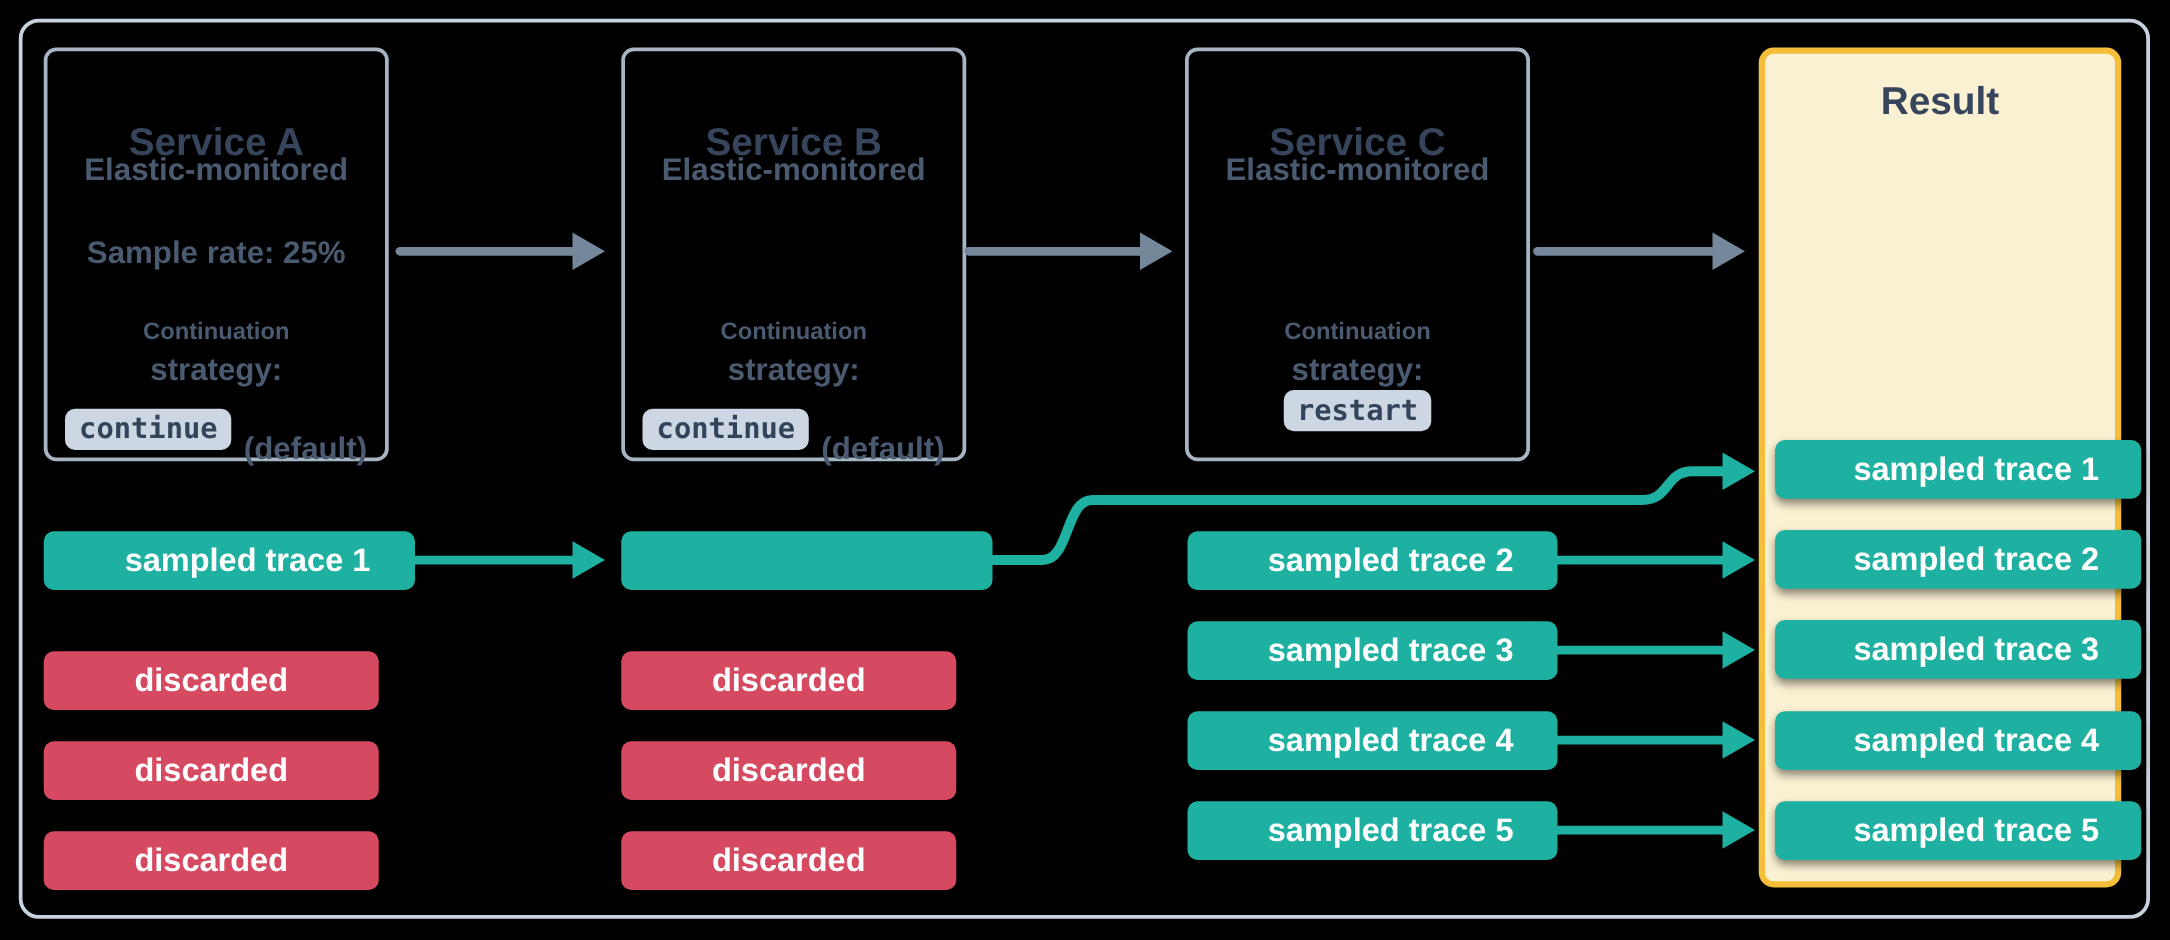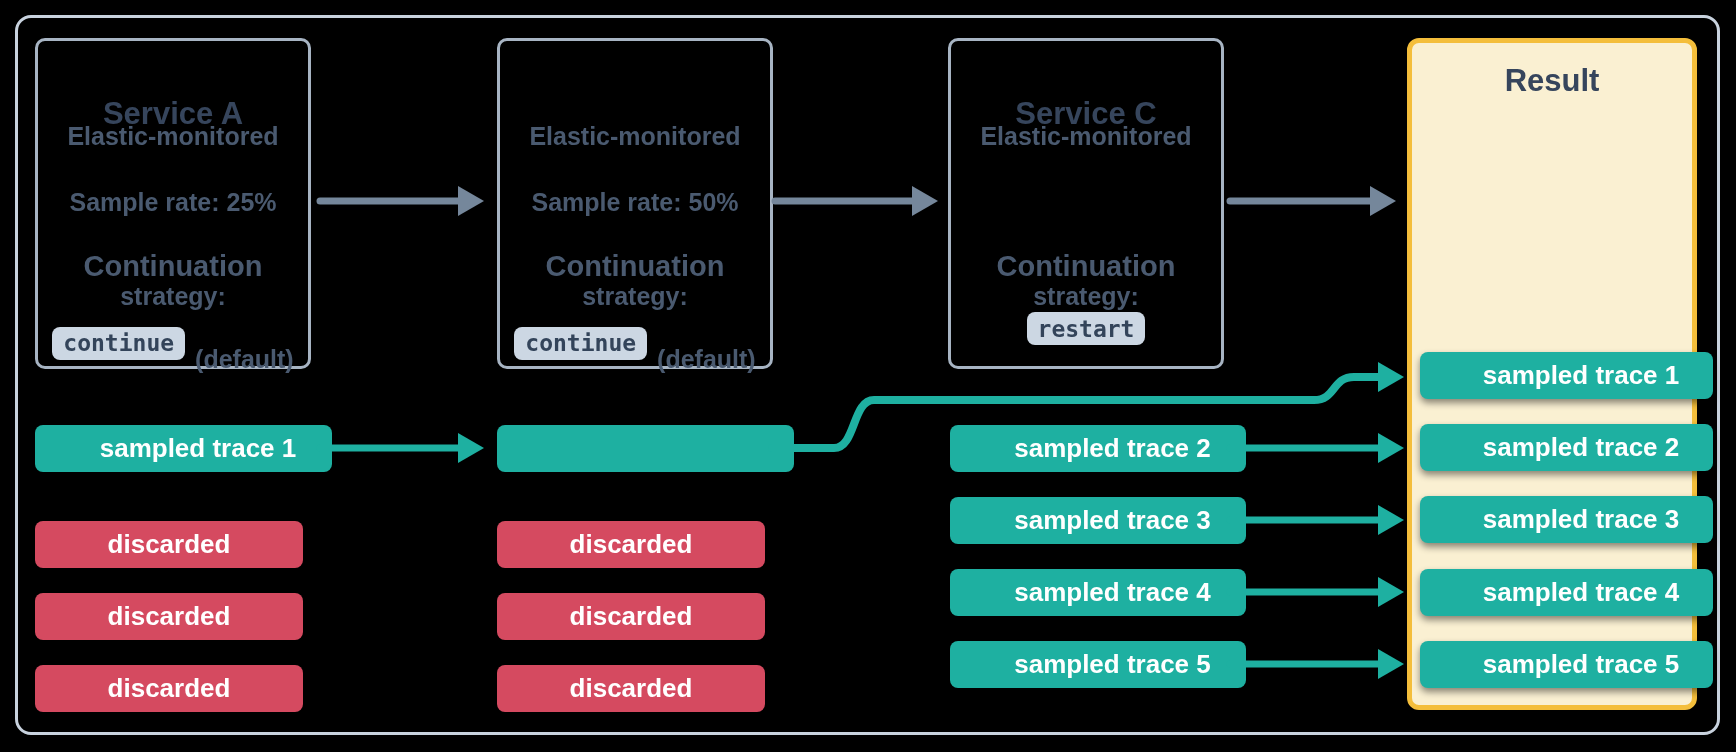--- a/index.html
+++ b/index.html
@@ -7,21 +7,21 @@
           font-family:"Liberation Sans", sans-serif;}
   .frame{position:absolute;left:15px;top:15px;width:1699px;height:714px;
          border:3px solid var(--frame);border-radius:16px;}
   
   .sbox{position:absolute;top:38px;width:270px;height:325px;border:3px solid var(--border);
         border-radius:10px;box-shadow:0 4px 8px rgba(0,0,0,0.35);}
   .sbox .line{position:absolute;left:0;right:0;text-align:center;}
   .sb-title{top:27px;font-size:31px;font-weight:800;line-height:36px;color:var(--title);margin-top:28px;}
   .sb-mon{top:81px;font-size:25px;font-weight:600;line-height:28px;color:var(--body);}
   .sb-rate{top:147px;font-size:25px;font-weight:600;line-height:28px;color:var(--body);}
-  .sb-cont1{top:210px;font-size:29px;font-weight:600;line-height:30px;color:var(--body);}
+  .sb-cont1{top:210px;font-size:19px;font-weight:600;line-height:30px;color:var(--body);}
   .sb-cont2{top:240px;font-size:25px;font-weight:600;line-height:30px;color:var(--body);}
   .sb-badge-row{position:absolute;top:271px;left:0;right:0;display:flex;align-items:center;
                 justify-content:center;gap:10px;}
   .badge{height:33px;padding:0 11px;background:var(--badge);border-radius:8px;
          font-family:"DejaVu Sans Mono", monospace;font-size:23px;font-weight:600;
          color:var(--badgeText);display:flex;align-items:center;text-align:center;}
   .suffix{font-size:25px;font-weight:600;color:var(--body);margin-top:33px;}
   .suffix:empty{display:none;}
   
   .result-box{position:absolute;left:1407px;top:38px;width:290px;height:672px;
@@ -60,22 +60,22 @@
     <div class="line sb-rate">Sample rate: 25%</div>
     <div class="line sb-cont1">Continuation</div>
     <div class="line sb-cont2">strategy:</div>
     <div class="sb-badge-row">
       <span class="badge">continue</span>
       <span class="suffix">(default)</span>
     </div>
   </div>
 
   <div class="sbox" style="left:497px;">
+    <div class="line sb-title">Service B</div>
     <div class="line sb-mon">Elastic-monitored</div>
-    <div class="line sb-rate">Sample rate: 50%</div>
     <div class="line sb-cont1">Continuation</div>
     <div class="line sb-cont2">strategy:</div>
     <div class="sb-badge-row">
       <span class="badge">continue</span>
       <span class="suffix">(default)</span>
     </div>
   </div>
 
   <div class="sbox" style="left:948px;">
     <div class="line sb-title">Service C</div>

